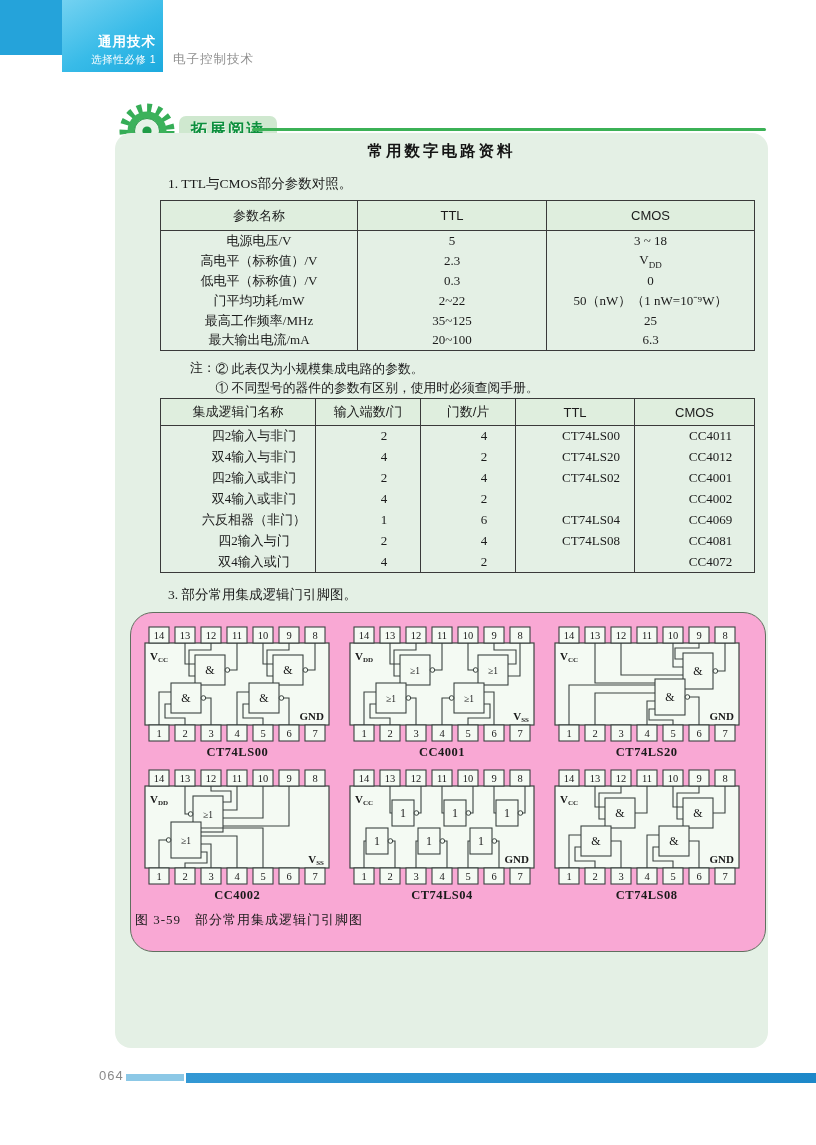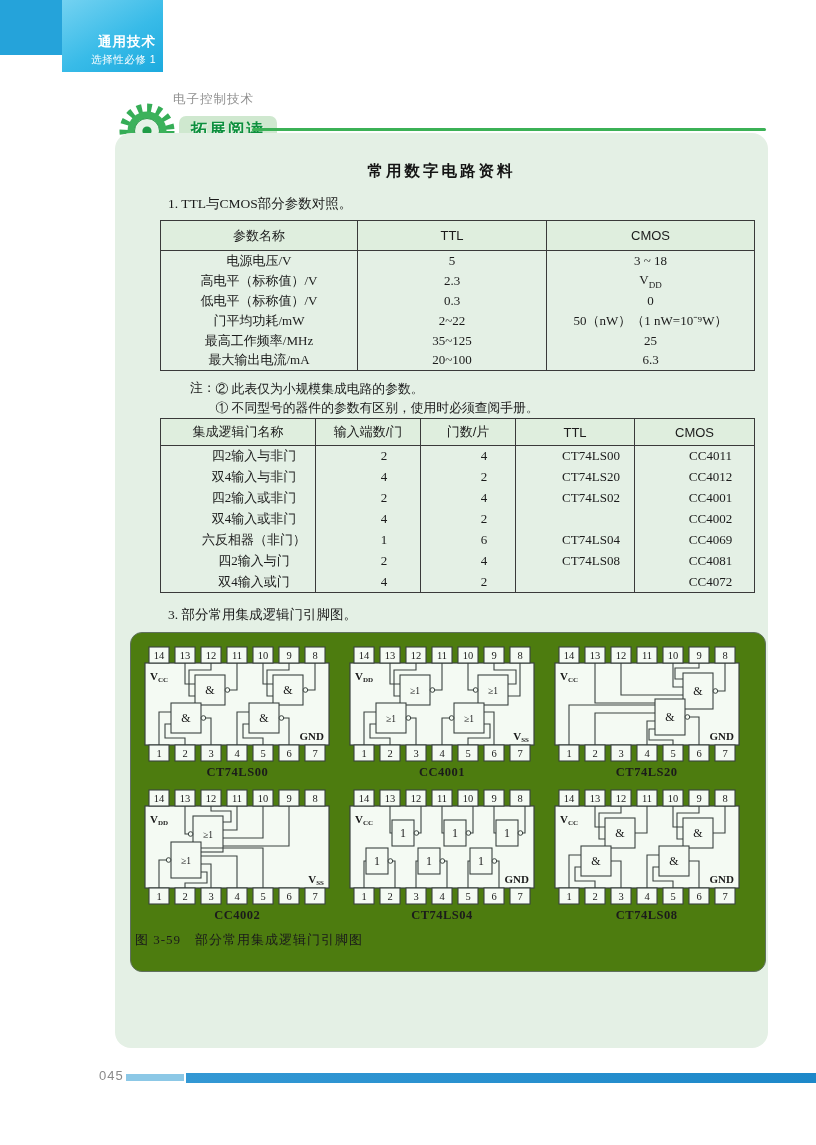--- a/index.html
+++ b/index.html
@@ -8,36 +8,36 @@
 
   
   .hdr-dark { position:absolute; left:0; top:0; width:62px; height:55px; background:#25a3da; }
   .hdr-cyan { position:absolute; left:62px; top:0; width:101px; height:72px;
               background:linear-gradient(150deg,#74d2f1 0%, #38bbe8 55%, #1caade 100%);
               display:flex; flex-direction:column; justify-content:flex-end; align-items:flex-end;
               padding:0 7px 5px 0; color:#fff; }
   .hdr-book { font-family:Liberation Mono, monospace; font-weight:bold; font-size:13.5px; letter-spacing:1px; }
   .hdr-vol  { font-family:"Liberation Sans", sans-serif; font-size:10.5px; margin-top:2px; letter-spacing:0.5px; }
   .hdr-chapter { position:absolute; left:173px; top:51px; font-family:"Liberation Sans", sans-serif;
-                 font-size:12.5px; color:#8f8f8f; letter-spacing:1px;margin-top:40px; }
+                 font-size:12.5px; color:#8f8f8f; letter-spacing:1px; }
 
   
   .gear { position:absolute; left:116px; top:99px; }
   .badge-pill { position:absolute; left:179px; top:116px; height:27px; padding:0 12px;
                 background:#cfe8cf; border-radius:7px; display:flex; align-items:center; }
   .badge-label { font-size:16.5px; font-weight:bold; color:#0c8f3d; letter-spacing:2px;
                  text-shadow:1px 1px 0 #eaf6ea; }
   .badge-line { position:absolute; left:252px; top:128px; width:514px; height:3px;
                 background:#3bb156; border-radius:2px; }
 
   
   .panel { position:absolute; left:115px; top:133px; width:653px; height:915px;
            background:#e4f0e5; border-radius:16px; }
   .panel-title { text-align:center; font-weight:bold; font-size:15.5px; letter-spacing:3px;
-                 padding-top:28px; color:#141414; }
+                 padding-top:8px; color:#141414; }
   .sec-heading { margin:13px 0 7px 53px; font-size:13.5px; }
 
   
   table.dtable { border-collapse:collapse; margin-left:45px; table-layout:fixed;
                  border:1.6px solid #3a3a3a; }
   .dtable th, .dtable td { border-left:1.2px solid #3a3a3a; text-align:center; overflow:hidden; }
   .dtable th:first-child, .dtable td:first-child { border-left:none; }
   .dtable thead th { border-bottom:1.6px solid #3a3a3a; font-weight:normal;
                      font-family:"Liberation Sans", sans-serif; font-size:13px; background:#dfeede; }
   .t1 thead th { height:30px; }
@@ -45,22 +45,22 @@
   .t2 thead th { height:27px; }
   .t2 tbody td { height:21px; font-size:13px;padding-left:32px; }
   .dtable sub { font-size:9px; }
 
   
   .note-row { display:flex; margin:9px 0 0 75px; font-size:12.8px; }
   .note-label { flex:0 0 auto; }
   .note-lines div { line-height:19px; }
 
   
-  .figure-panel { margin:8px 0 0 15px; width:636px; height:340px; background:#4d7c0f;
-                  border:1.2px solid #60705f; border-radius:12px; padding:10px 16px 0 4px; }
+  .figure-panel { margin:8px 0 0 15px; width:636px; height:340px; background:#f9a8d4;
+                  border:1.2px solid #60705f; border-radius:23px; padding:10px 16px 0 4px; }
   .chips { display:grid; grid-template-columns:repeat(3,1fr); row-gap:6px; }
   .chip-cell { display:flex; flex-direction:column; align-items:center; }
   .chip-name { margin-top:2px; font-weight:bold; font-size:12.5px; letter-spacing:0.5px; }
   .figure-caption { text-align:left; margin-top:8px; font-size:13px; letter-spacing:1px; }
 
   
   .foot-num { position:absolute; left:99px; top:1068px; font-family:"Liberation Sans", sans-serif;
               font-size:13px; color:#8a8a8a; letter-spacing:1px; }
   .foot-bar1 { position:absolute; left:126px; top:1074px; width:58px; height:7px; background:#8cc8e6; }
   .foot-bar2 { position:absolute; left:186px; top:1073px; width:630px; height:10px;
@@ -571,17 +571,17 @@
               <polyline points="126,102 126,95 106,95 106,81 112,81" fill="none" stroke="#3b4340" stroke-width="1.1"></polyline>
               <polyline points="142,75 152,75 152,102" fill="none" stroke="#3b4340" stroke-width="1.1"></polyline>
             </svg>
             <div class="chip-name">CT74LS08</div>
           </div>
         </div>
       <div class="figure-caption">图 3-59　部分常用集成逻辑门引脚图</div>
     </div>
   </div>
 
-  <div class="foot-num">045</div>
+  <div class="foot-num">064</div>
   <div class="foot-bar1"></div>
   <div class="foot-bar2"></div>
 
 </div>
 
 </body></html>

